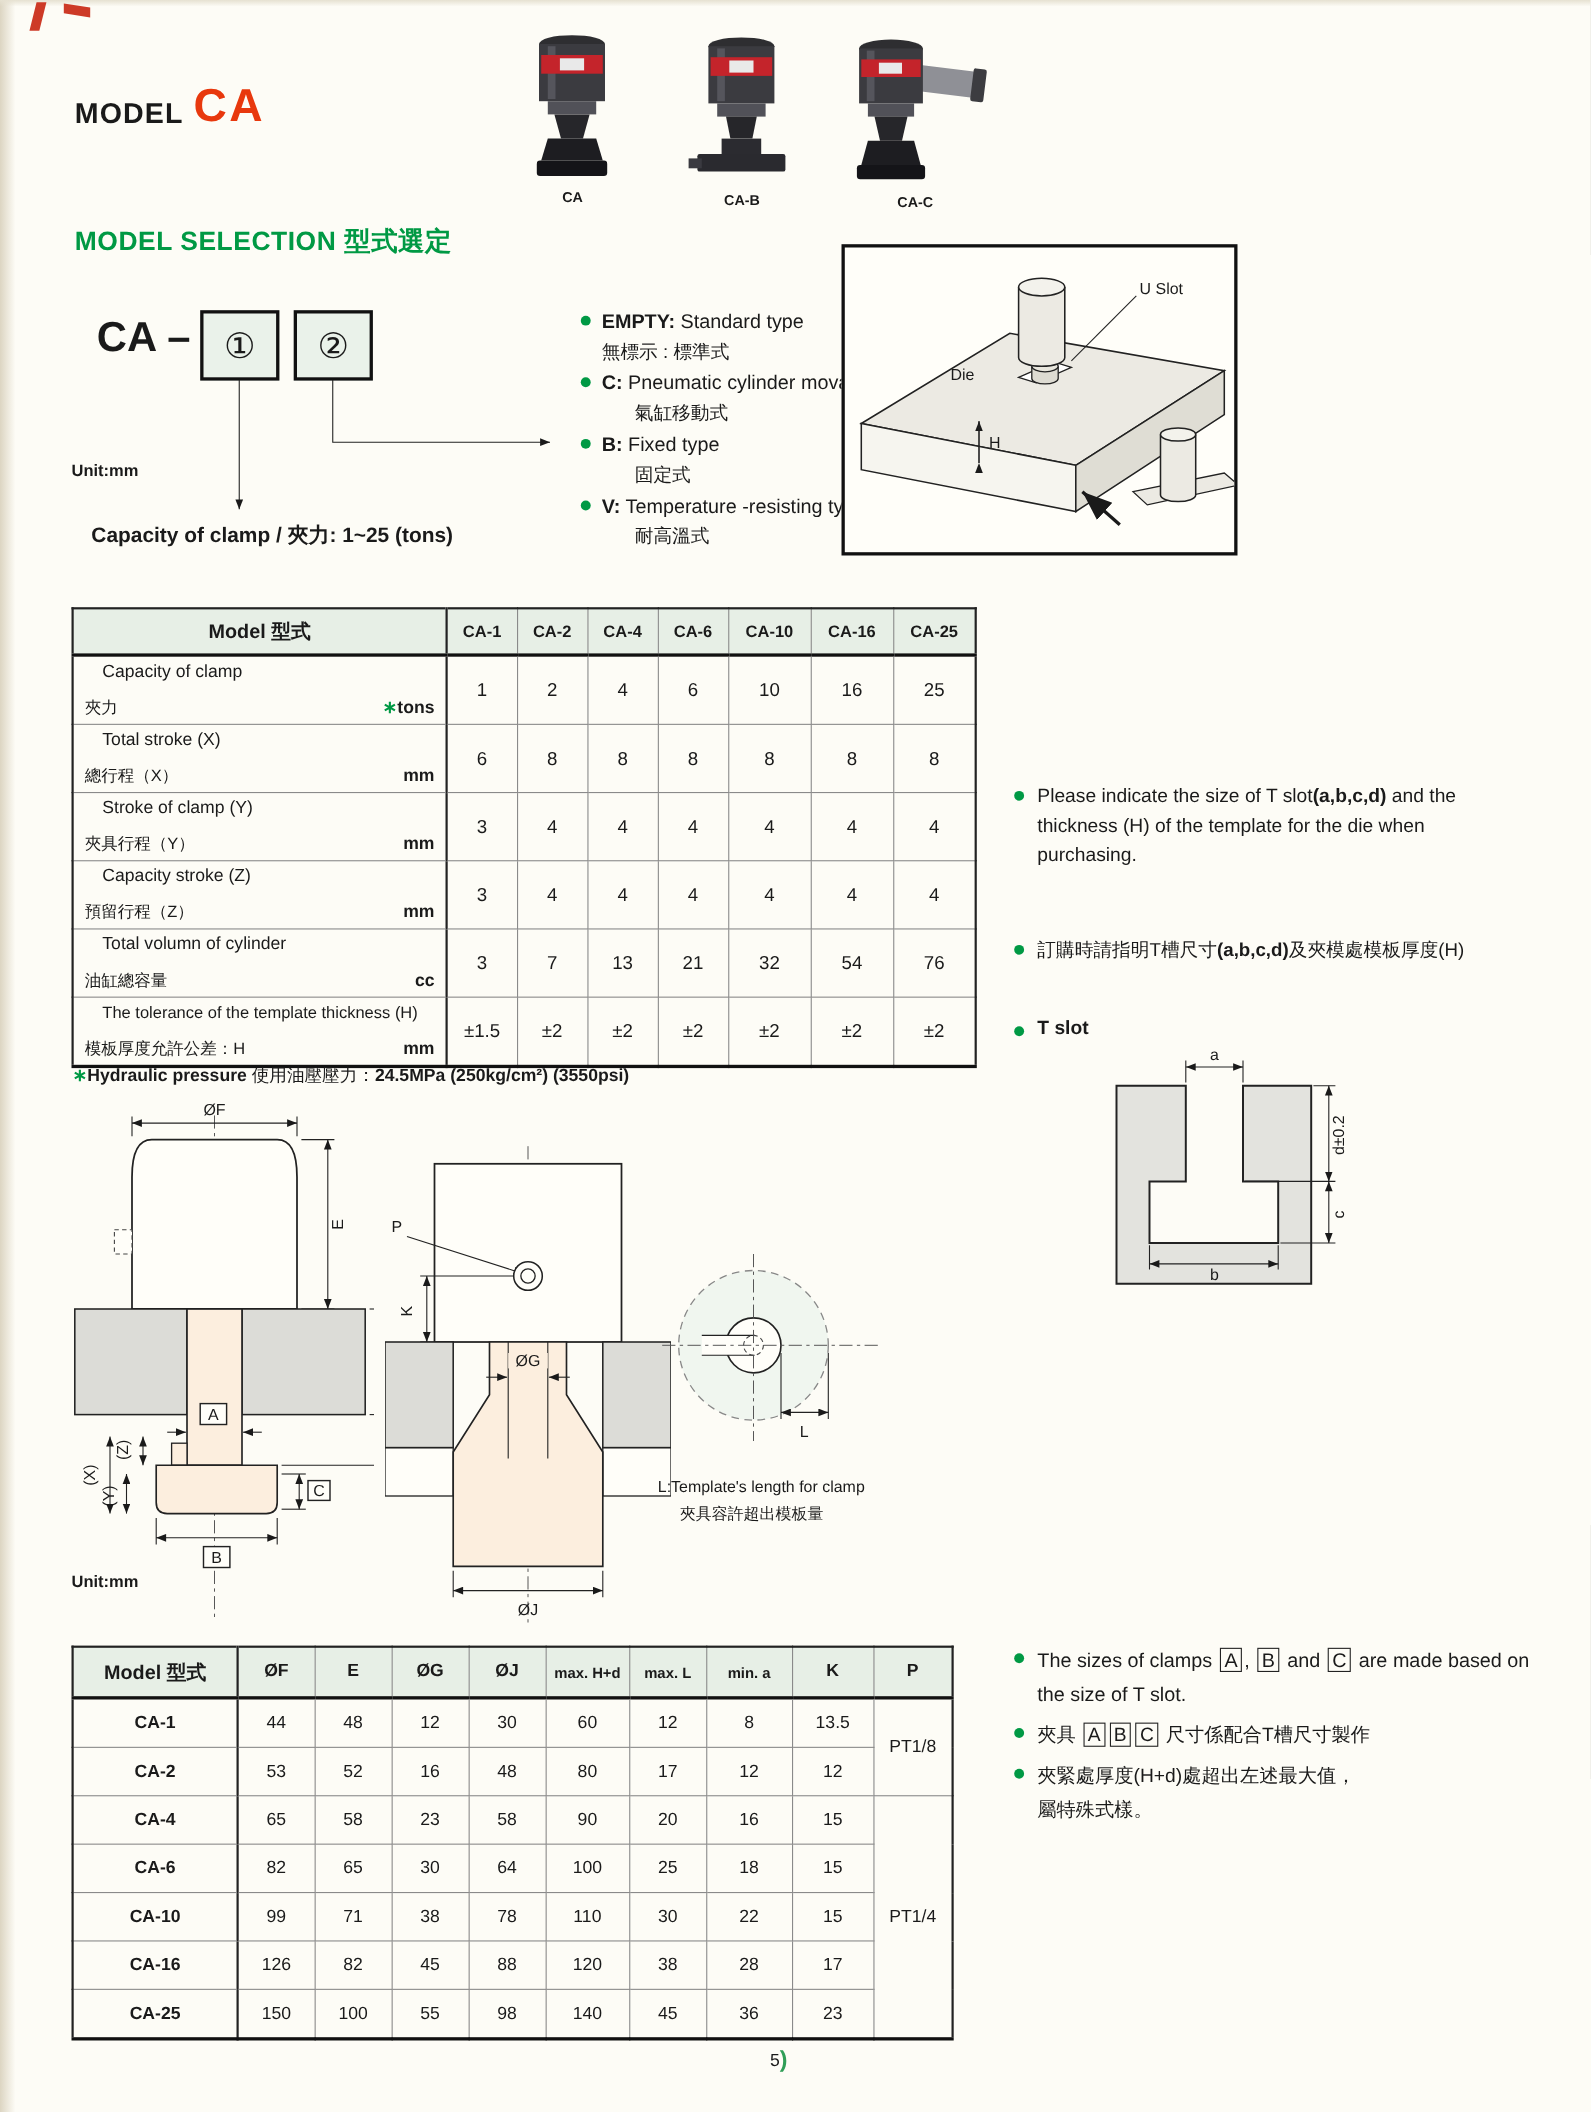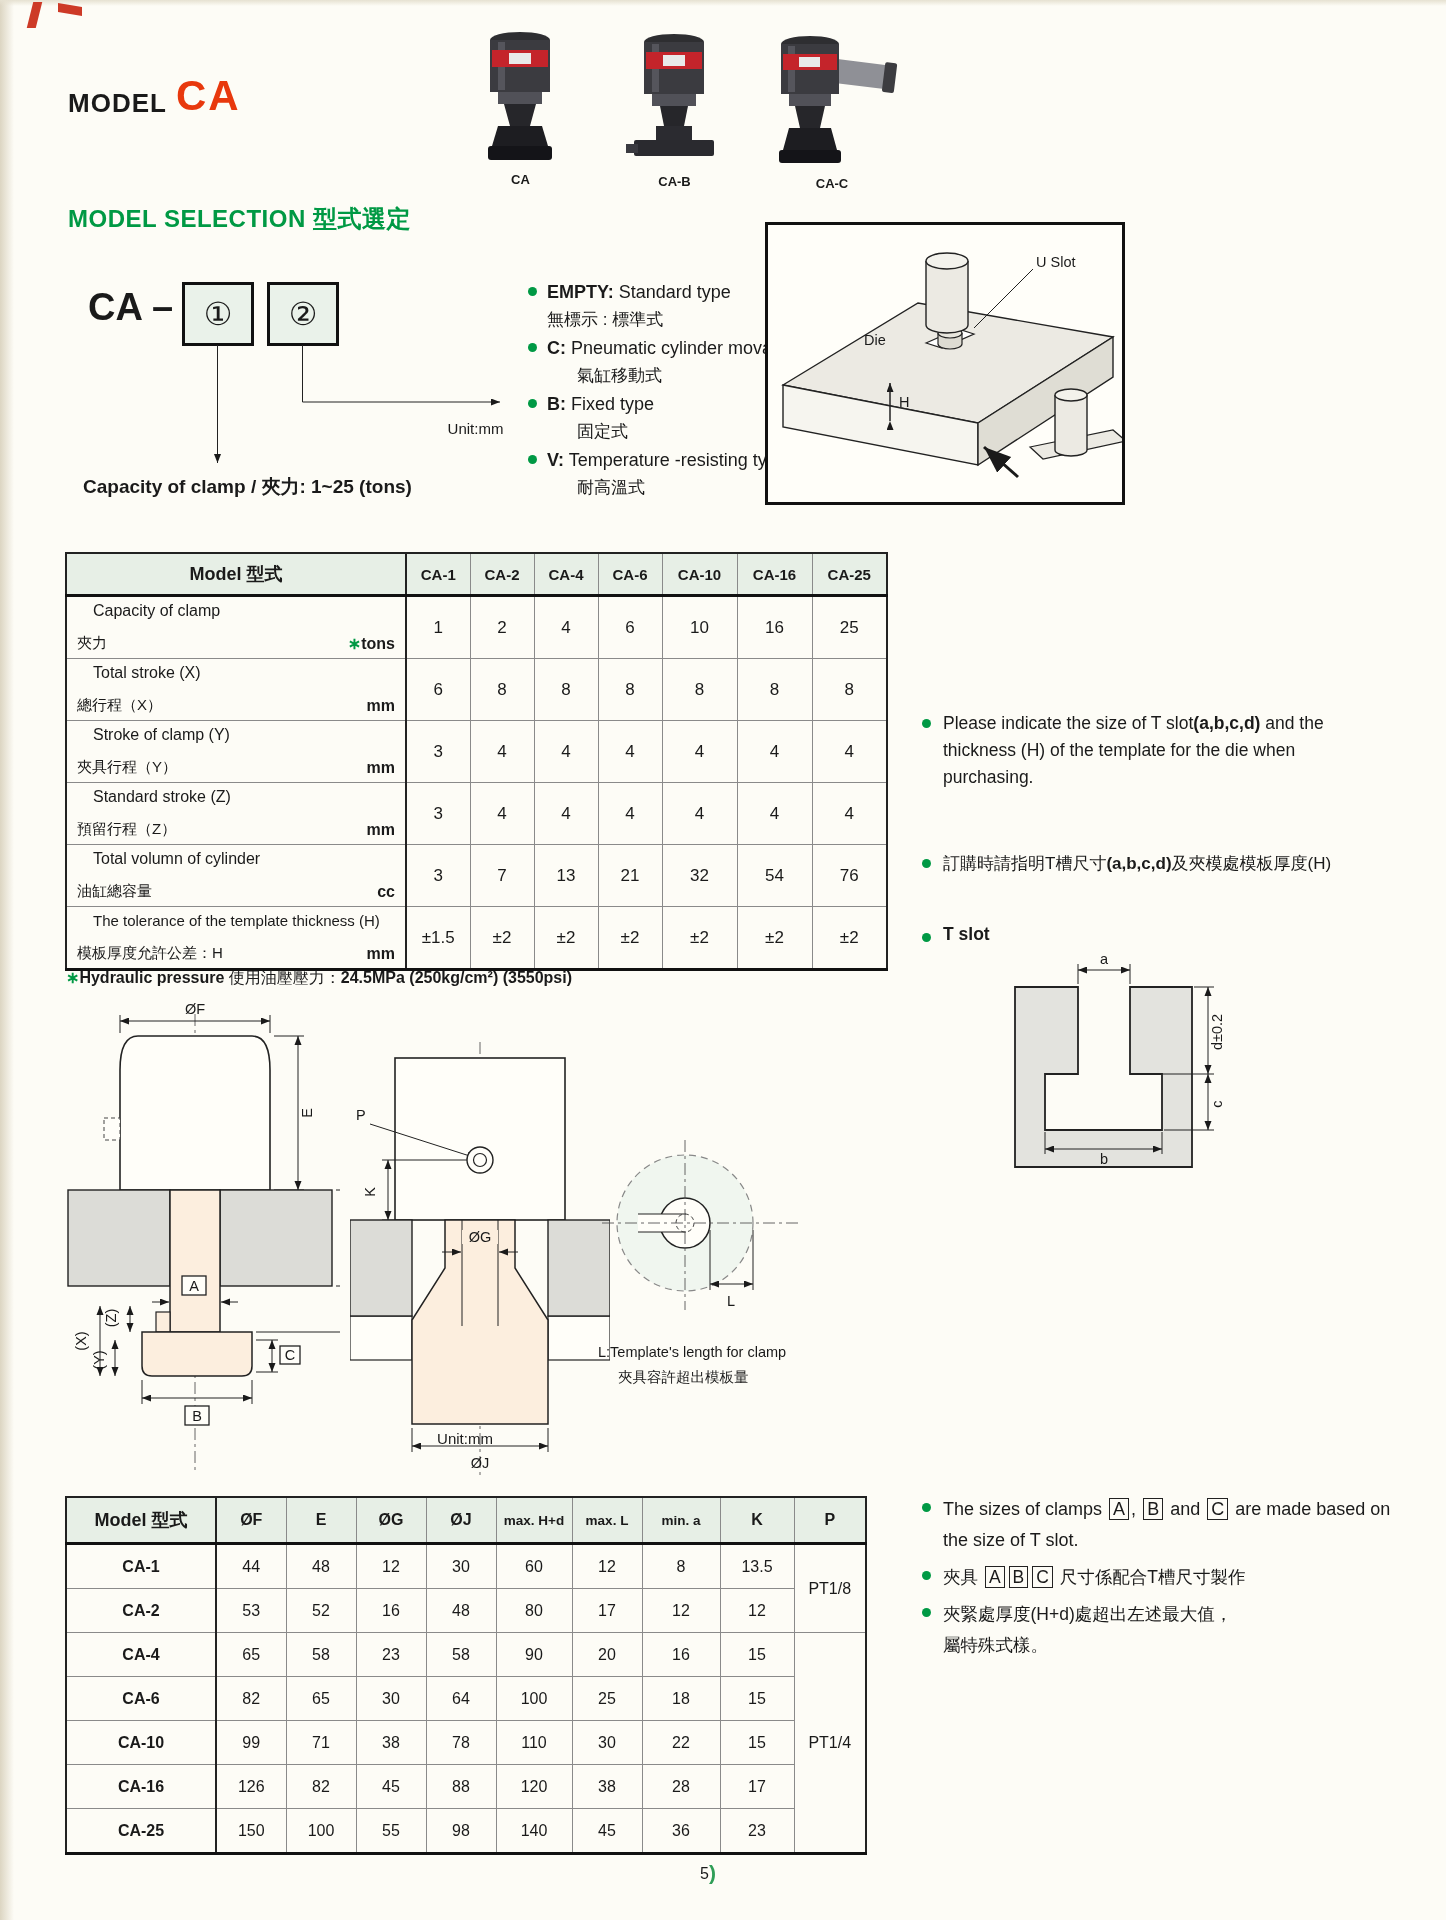--- a/index.html
+++ b/index.html
@@ -27,21 +27,21 @@
 
   .options{left:528px;top:278px;width:470px;}
   .opt{display:flex;margin:0 0 0 0;height:56px;}
   .opt .dot{width:9px;height:9px;border-radius:50%;background:#009944;margin:9px 10px 0 0;flex:none;}
   .opt .txt{font-size:18px;line-height:28px;}
   .opt .zh{font-size:17px;}
   .zh-ind{padding-left:30px;}
 
   .die-box{left:765px;top:222px;width:354px;height:277px;border:3px solid #111;background:#fffef9;}
 
-  .unit{font-size:15px;font-weight:400;text-align:center;}
+  .unit{font-size:15px;font-weight:700;text-align:left;}
   .unit1{left:65px;top:420px;width:821px;}
   .unit2{left:65px;top:1430px;width:800px;}
 
   table{border-collapse:collapse;table-layout:fixed;}
   .spec-wrap{left:65px;top:552px;width:821px;}
   .spec{width:821px;border:2px solid #222;border-bottom:3px solid #111;}
   .spec th,.spec td{border:1px solid #8a8a8a;padding:0;}
   .spec thead th{height:40px;background:#e7efe6;border-bottom:3px solid #111;}
   .spec .mh{font-size:18px;font-weight:bold;}
   .spec .ch{font-size:15px;font-weight:bold;}
@@ -305,21 +305,21 @@
           <td>4</td>
           <td>4</td>
           <td>4</td>
           <td>4</td>
           <td>4</td>
           <td>4</td>
         </tr>
         <tr>
           <td class="lab">
               <div class="lab-in">
-            <div class="lab-en">Standard stroke (Z)</div>
+            <div class="lab-en">Capacity stroke (Z)</div>
             <div class="lab-row">
                   <span class="lab-zh">預留行程（Z）</span>
               <span class="lab-unit">mm</span>
                 </div>
           </div>
             </td>
           <td>3</td>
           <td>4</td>
           <td>4</td>
           <td>4</td>

